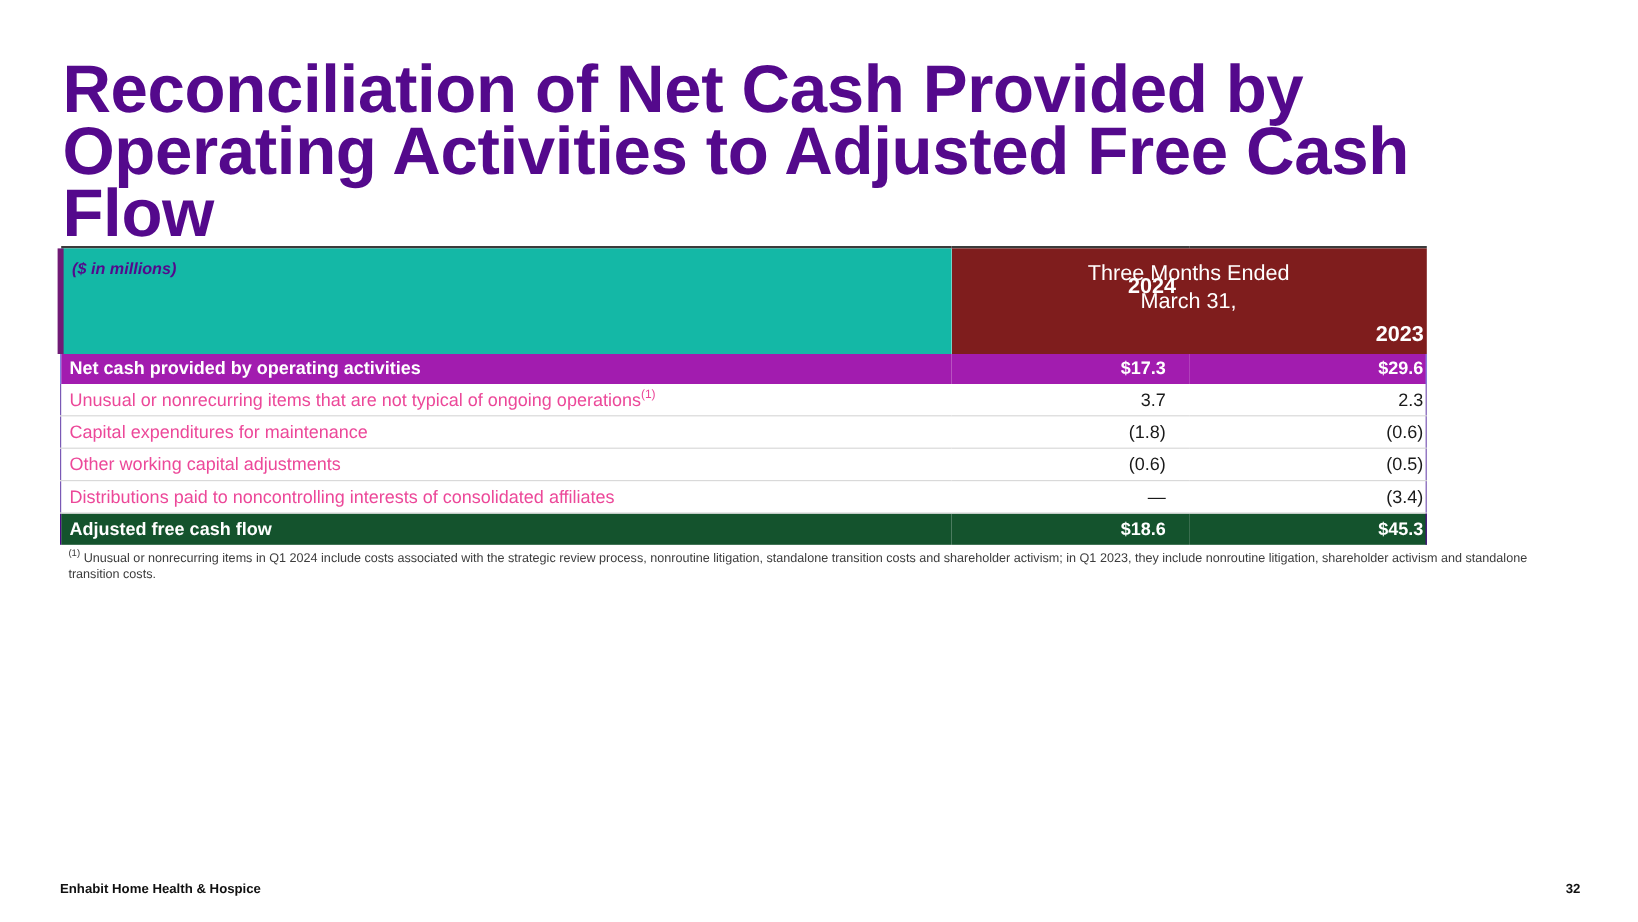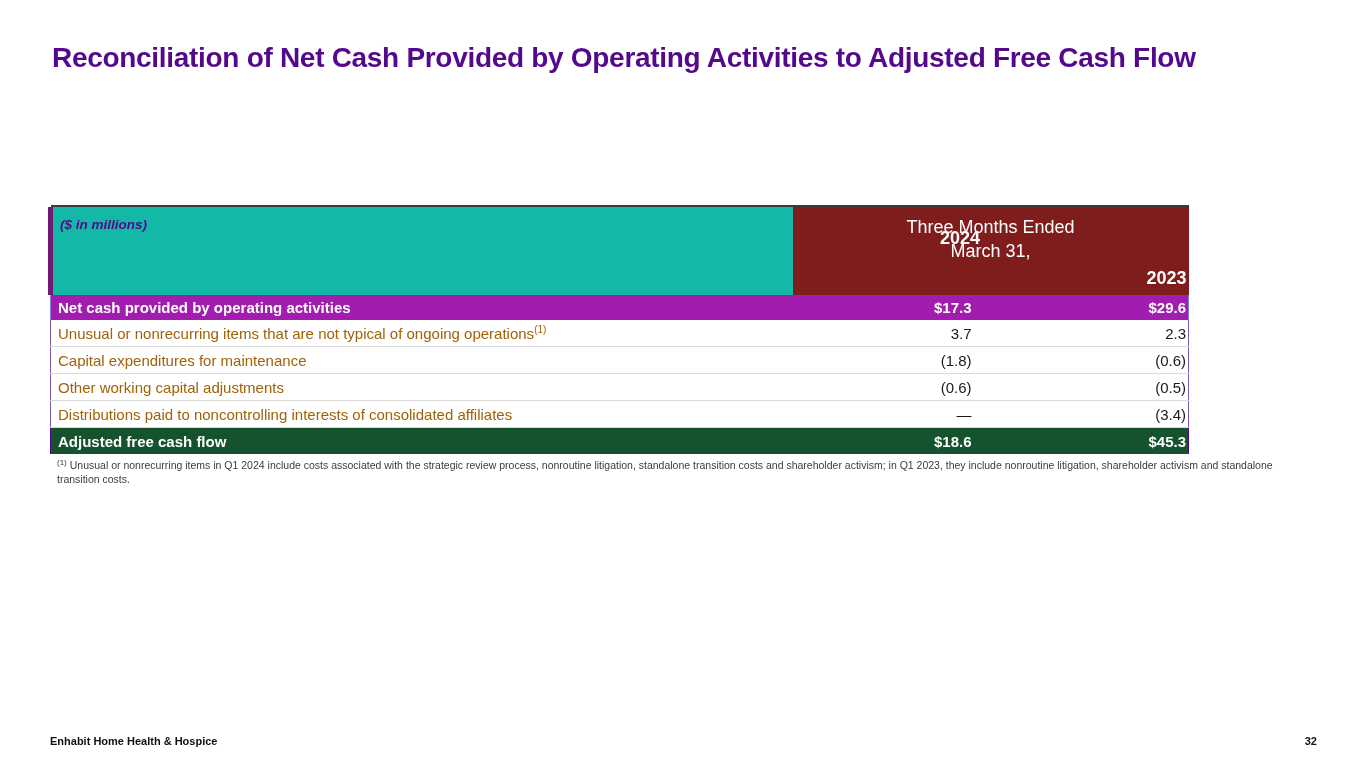--- a/index.html
+++ b/index.html
@@ -17,24 +17,24 @@
 
   .slide {
     position: absolute;
     inset: 0;
   }
 
   
   .title {
     position: absolute;
     left: 52px;
-    top: 32px;
+    top: 48px;
     width: 1240px;
     color: #54098C;
-    font-size: 28px;
+    font-size: 56px;
     line-height: 52px;
     font-weight: bold;
     letter-spacing: -0.3px;
   }
 
   
   .table-wrap {
     position: absolute;
     left: 48px;
     top: 205px;
@@ -104,21 +104,21 @@
     font-weight: bold;
     color: #ffffff;
   }
   .yr-2024 { padding-right: 19px; }
   .yr-2023 { padding-right: 2px; margin-top: 40px; }
 
   
   tr.row td {
     height: 26px;
     font-size: 15px;
-    color: #a16207;
+    color: #ec4899;
     border-bottom: 1px solid #d9d9d9;
   }
   tr.row td.lbl {
     padding-left: 7px !important;
     border-left: 1px solid #7a59b5;
     white-space: nowrap;
   }
   tr.row td.num {
     text-align: right;
     color: #1a1a1a;

